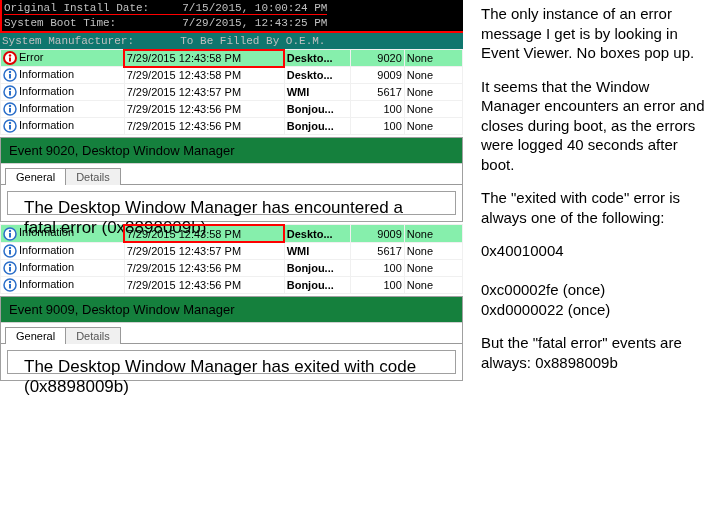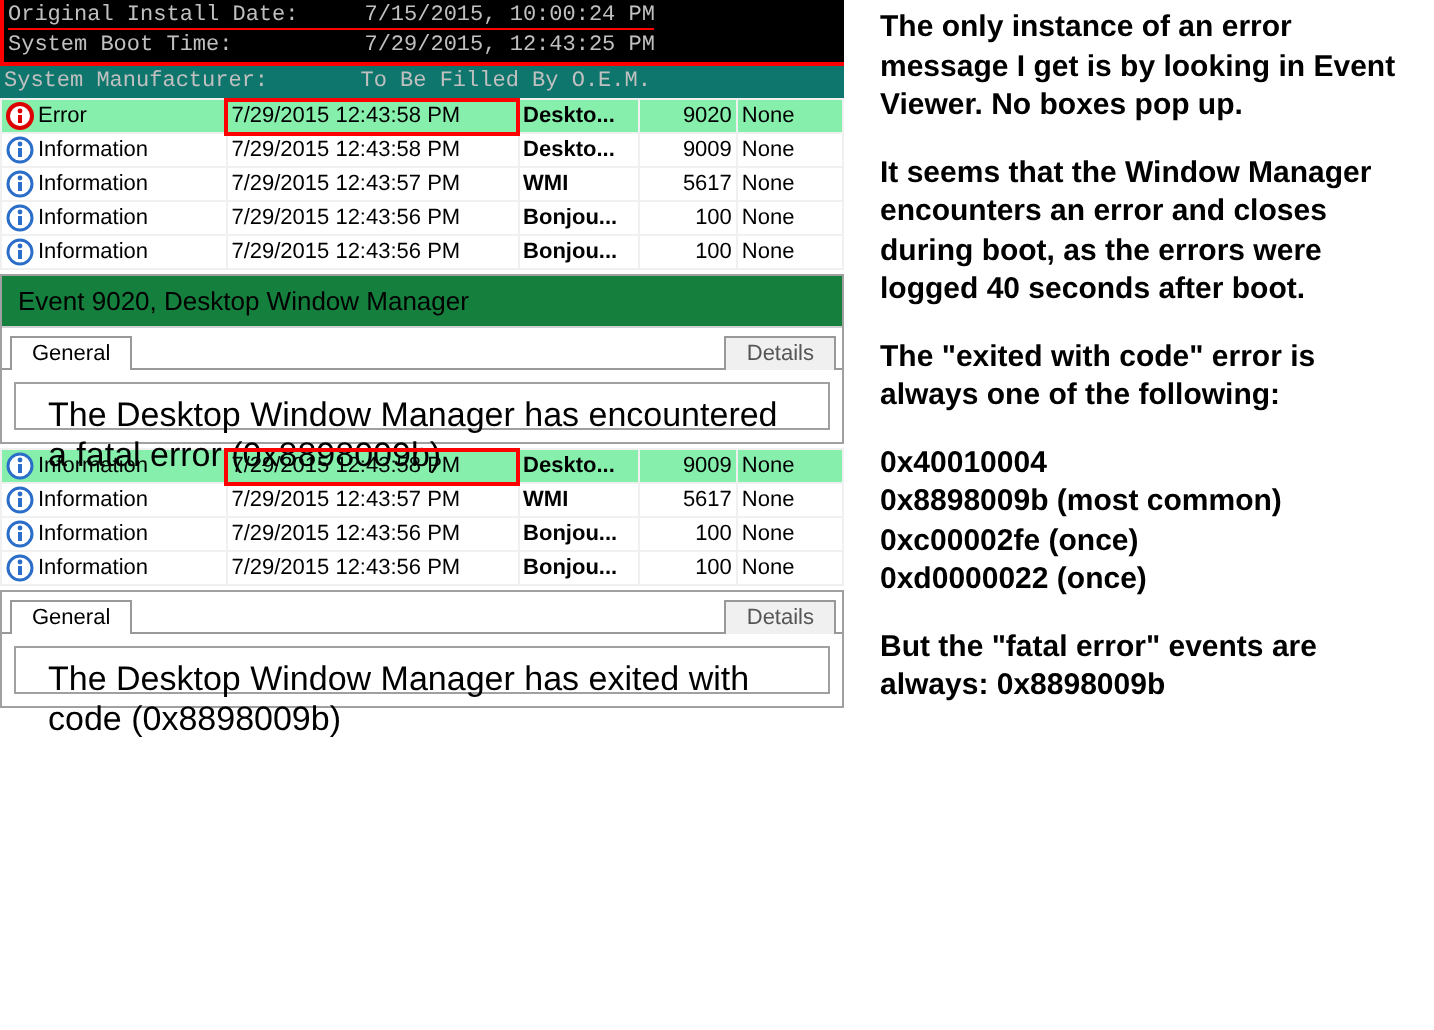--- a/index.html
+++ b/index.html
@@ -7,28 +7,28 @@
     margin: 0;
     padding: 0;
     font-family: "Segoe UI", Tahoma, Arial, sans-serif;
     font-size: 12px;
     background: #fff;
     width: 717px;
     height: 515px;
     overflow: hidden;
   }
   .container { display: flex; width: 717px; }
-  .left { width: 422px; flex-shrink: 0; }
+  .left { width: 463px; flex-shrink: 0; }
   .right {
     padding: 4px 8px 0 18px;
     font-size: 15px;
     line-height: 1.3;
     font-family: Arial, sans-serif;
   }
-  .right p { margin: 0 0 14px 0; font-weight: bold; }
+  .right p { margin: 0 0 14px 0; }
   .cmd {
     font-family: "Lucida Console", "Courier New", monospace;
     background: #000;
     color: #c0c0c0;
     font-size: 11px;
     line-height: 14px;
     padding: 1px 2px;
     white-space: pre;
     overflow: hidden;
     border: 2px solid #f00;
@@ -71,21 +71,21 @@
     border: 1px solid #a0a0a0;
     margin-top: 2px;
     background: #fff;
   }
   .pane-header {
     font-size: 13px;
     padding: 5px 8px;
     border-bottom: 1px solid #d0d0d0;
     background: #15803d;
   }
-  .tabs { display: flex; padding: 4px 4px 0 4px; justify-content: space-between; }
+  .tabs { display: flex; padding: 4px 4px 0 4px; }
   .tab {
     border: 1px solid #999;
     padding: 2px 10px;
     font-size: 11px;
     background: #fff;
     border-bottom: none;
     margin-right: -1px;
   }
   .tab.inactive { background: #f0f0f0; color: #555; }
   .tab-row { border-bottom: 1px solid #999; margin-top: -1px; }
@@ -221,34 +221,35 @@
                 </svg></span><span>Information</span></td>
         <td class="col-date">7/29/2015 12:43:56 PM</td>
         <td class="col-src">Bonjou...</td>
         <td class="col-id">100</td>
         <td class="col-cat">None</td>
       </tr>
     </tbody>
       </table>
 
     <div class="pane">
+      <div class="pane-header">Event 9009, Desktop Window Manager</div>
       <div class="tabs">
         <div class="tab">General</div>
         <div class="tab inactive">Details</div>
       </div>
       <div class="tab-row"></div>
       <div class="pane-body">The Desktop Window Manager has exited with code (0x8898009b)</div>
     </div>
   </div>
 
   <div class="right">
     <p>The only instance of an error message I get is by looking in Event Viewer. No boxes pop up.</p>
     <p>It seems that the Window Manager encounters an error and closes during boot, as the errors were logged 40 seconds after boot.</p>
     <p>The "exited with code" error is always one of the following:</p>
     <p style="margin-bottom:14px">
       <span>0x40010004</span><br>
-      <span>0x8898009b (most common)</span><br>
+      <br>
       <span>0xc00002fe (once)</span><br>
       <span>0xd0000022 (once)</span>
     </p>
     <p>But the "fatal error" events are always: 0x8898009b</p>
   </div>
 </div>
 
 </body></html>

